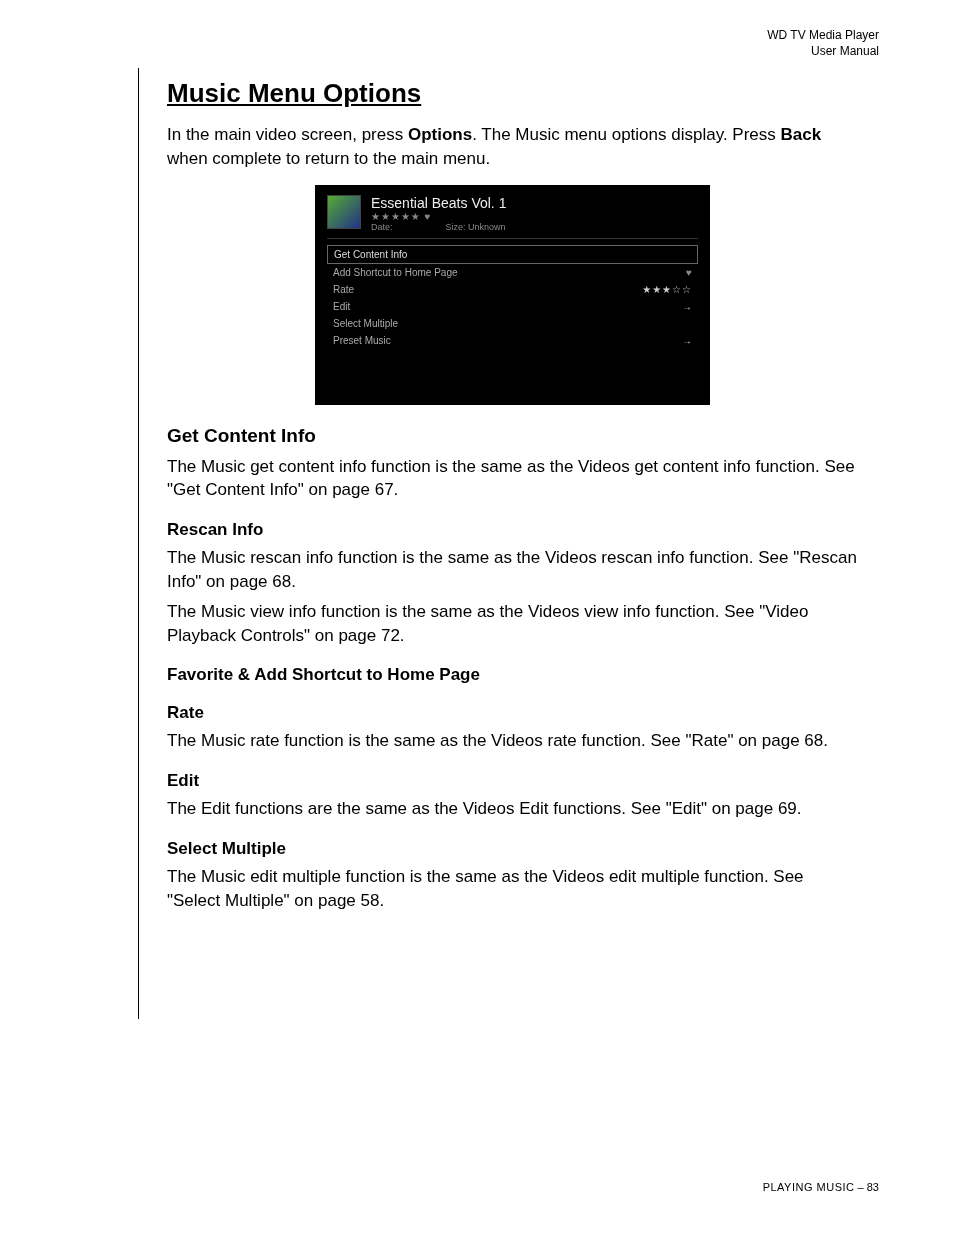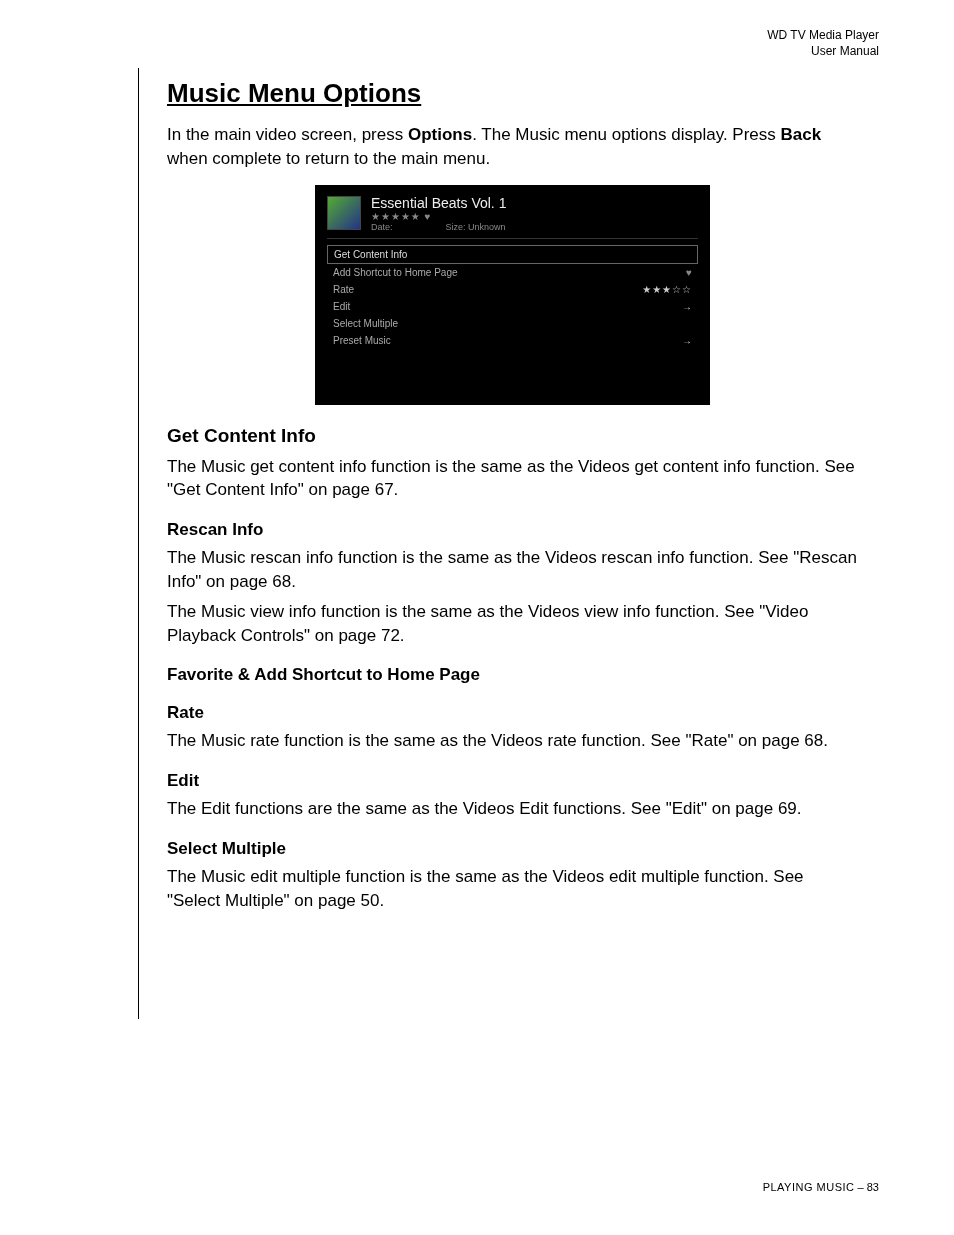--- a/index.html
+++ b/index.html
@@ -57,21 +57,21 @@
   .screenshot {
     width: 395px;
     height: 220px;
     background: #000;
     margin: 14px auto 20px auto;
     color: #bbb;
     font-size: 11px;
     position: relative;
     padding: 10px 12px;
   }
-  .ss-top { display: flex; align-items: center; gap: 10px; padding-bottom: 6px; border-bottom: 1px solid #333; margin-bottom: 6px; }
+  .ss-top { display: flex; align-items: flex-start; gap: 10px; padding-bottom: 6px; border-bottom: 1px solid #333; margin-bottom: 6px; }
   .ss-thumb { width: 34px; height: 34px; background: linear-gradient(135deg,#5a3,#238); border:1px solid #444; }
   .ss-title { color: #eee; font-size: 14px; }
   .ss-stars { font-size: 10px; color: #888; letter-spacing: 1px; }
   .ss-meta { font-size: 9px; color: #888; display:flex; gap:53px; }
   .ss-row {
     display: flex;
     justify-content: space-between;
     align-items: center;
     padding: 3px 6px;
     font-size: 10px;
@@ -150,18 +150,18 @@
 
   <h3>Favorite &amp; Add Shortcut to Home Page</h3>
 
   <h3>Rate</h3>
   <p class="body">The Music rate function is the same as the Videos rate function. See "Rate" on page 68.</p>
 
   <h3>Edit</h3>
   <p class="body">The Edit functions are the same as the Videos Edit functions. See "Edit" on page 69.</p>
 
   <h3>Select Multiple</h3>
-  <p class="body">The Music edit multiple function is the same as the Videos edit multiple function. See "Select Multiple" on page 50.</p>
+  <p class="body">The Music edit multiple function is the same as the Videos edit multiple function. See "Select Multiple" on page 58.</p>
 </div>
 
 <div class="footer">
   <span class="section-name">PLAYING MUSIC</span><span> – </span><span>83</span>
 </div>
 
 </body></html>

